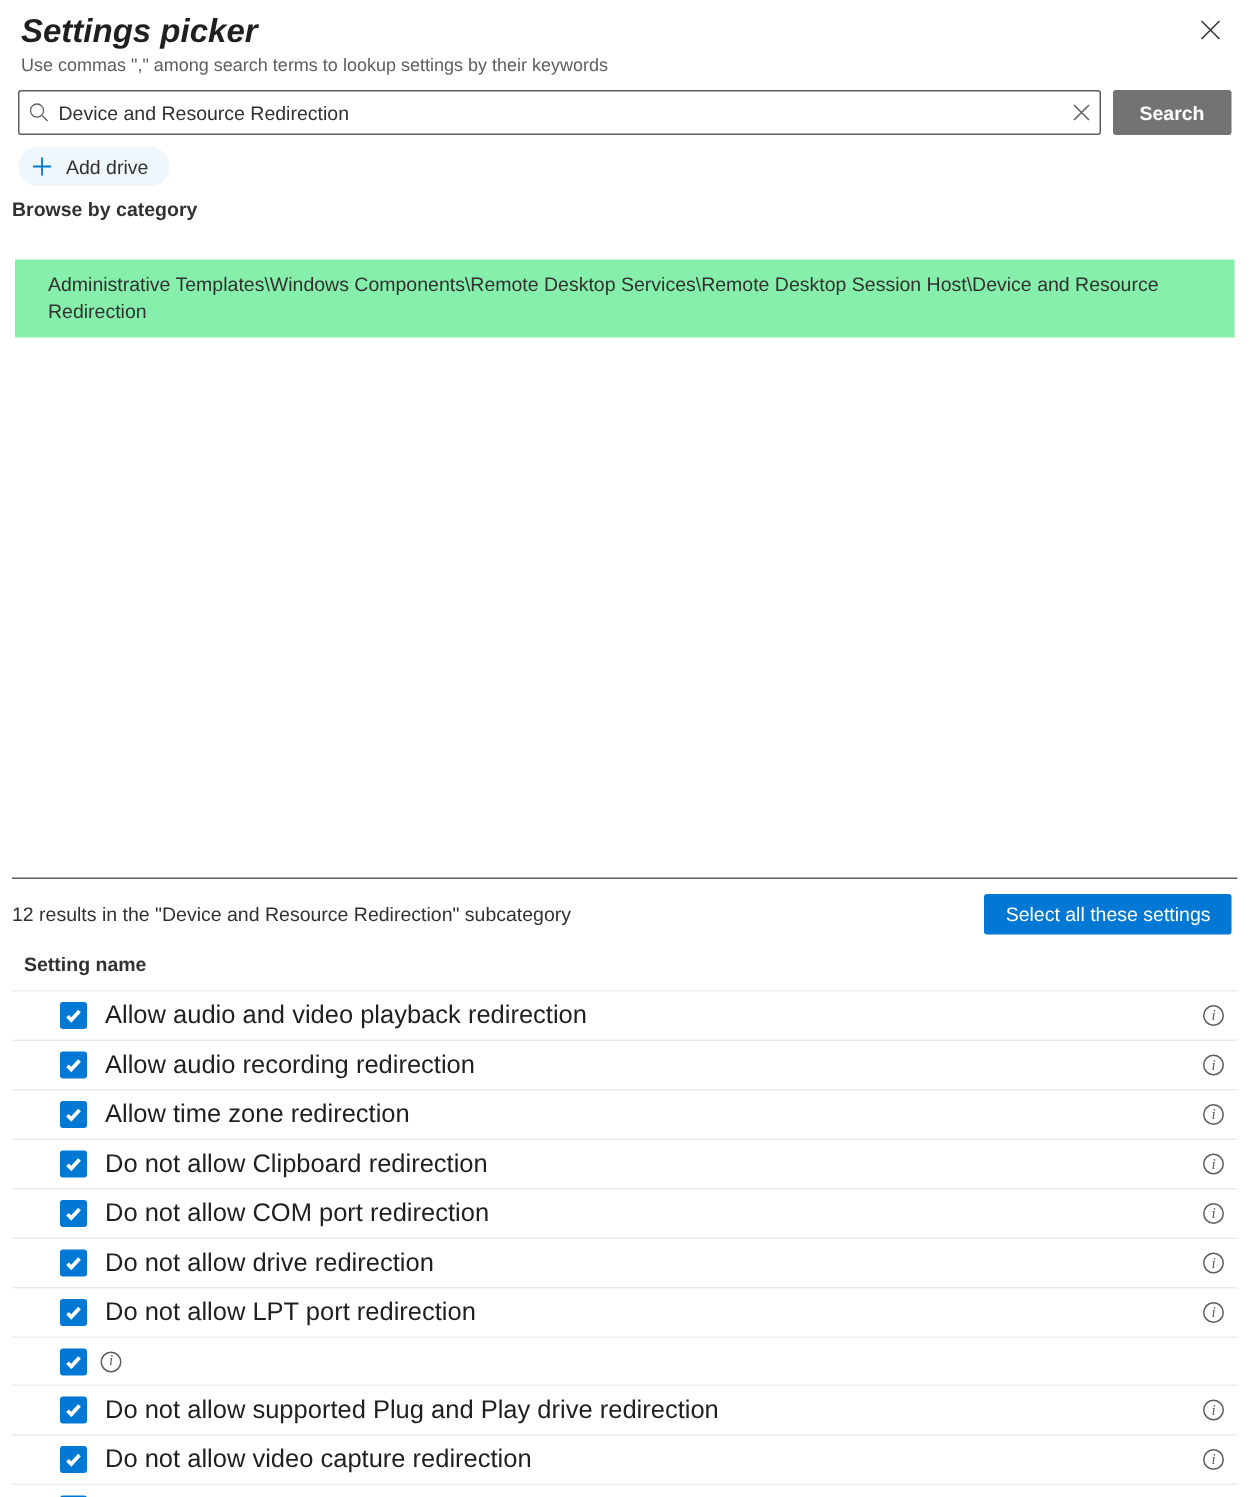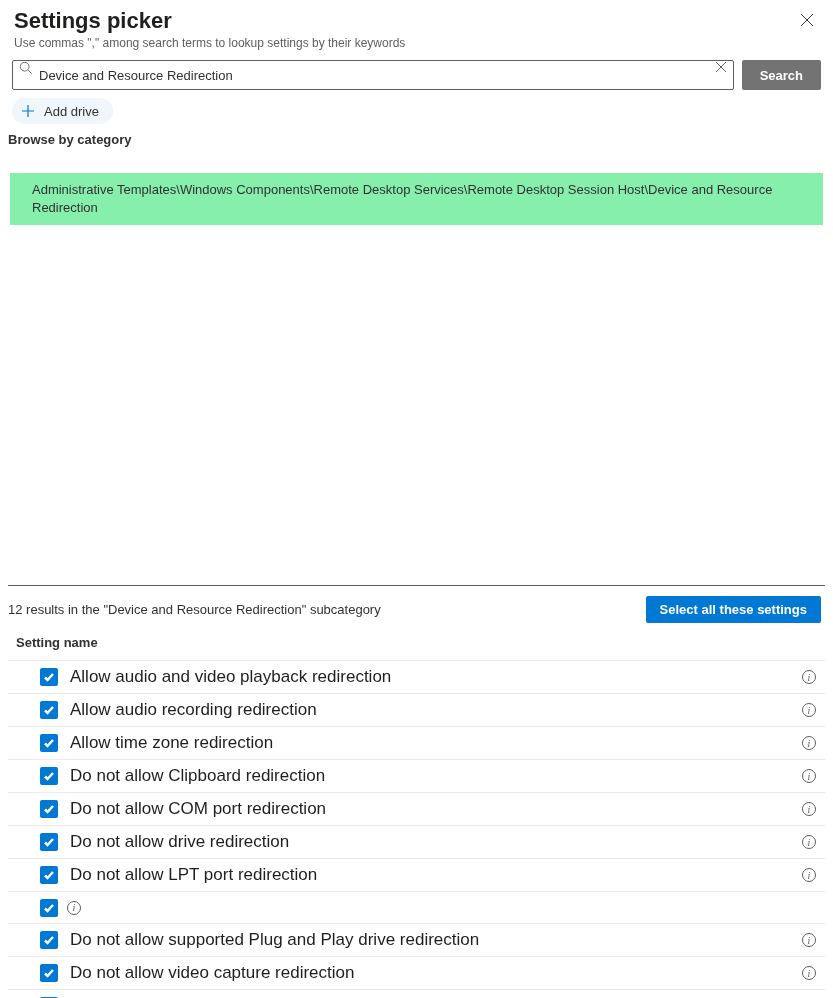--- a/index.html
+++ b/index.html
@@ -4,31 +4,31 @@
   <style>
     * { box-sizing: border-box; margin: 0; padding: 0; }
     body {
       font-family: "Segoe UI", -apple-system, BlinkMacSystemFont, sans-serif;
       font-size: 13px;
       color: #323130;
       background: #fff;
       width: 833px;
     }
     .header { padding: 8px 14px 4px; position: relative; }
-    .title { font-size: 22px; font-weight: 600; color: #201f1e; }
+    .title { font-size: 22px; font-weight: 600; color: #201f1e; font-style: italic; }
     .subtitle { font-size: 12px; color: #605e5c; margin-top: 2px; }
     .close-btn {
       position: absolute; top: 12px; right: 18px; cursor: pointer;
       width: 16px; height: 16px; color: #323130;
     }
     .close-btn svg { width: 16px; height: 16px; }
 
     .search-row { display: flex; align-items: center; gap: 8px; padding: 6px 12px 0; }
     .search-box {
-      flex: 1; display: flex; 
+      flex: 1; display: flex; align-items: center;
       border: 1px solid #605e5c; border-radius: 2px;
       height: 30px; padding: 0 6px;
     }
     .search-box .icon { color: #605e5c; margin-right: 6px; display: flex; }
     .search-box .icon svg { width: 14px; height: 14px; }
     .search-box input {
       flex: 1; border: none; outline: none; font-size: 13px;
       color: #323130; background: transparent;
     }
     .search-box .clear { color: #605e5c; cursor: pointer; display: flex; }
@@ -61,21 +61,21 @@
       margin: 360px 8px 10px;
     }
 
     .results-bar {
       display: flex; align-items: center; justify-content: space-between;
       padding: 0 12px 8px 8px;
     }
     .results-text { font-size: 13px; }
     .select-all {
       background: #0078d4; color: #fff; border: none;
-      padding: 6px 14px; font-size: 13px; font-weight: 700;
+      padding: 6px 14px; font-size: 13px; font-weight: 400;
       border-radius: 2px; cursor: pointer;
     }
 
     .col-header { font-size: 13px; font-weight: 600; padding: 4px 16px 10px; }
 
     .settings-list { padding: 0 8px; }
     .setting-row {
       display: flex; align-items: center;
       border-top: 1px solid #edebe9;
       padding: 6px 4px; min-height: 32px;

